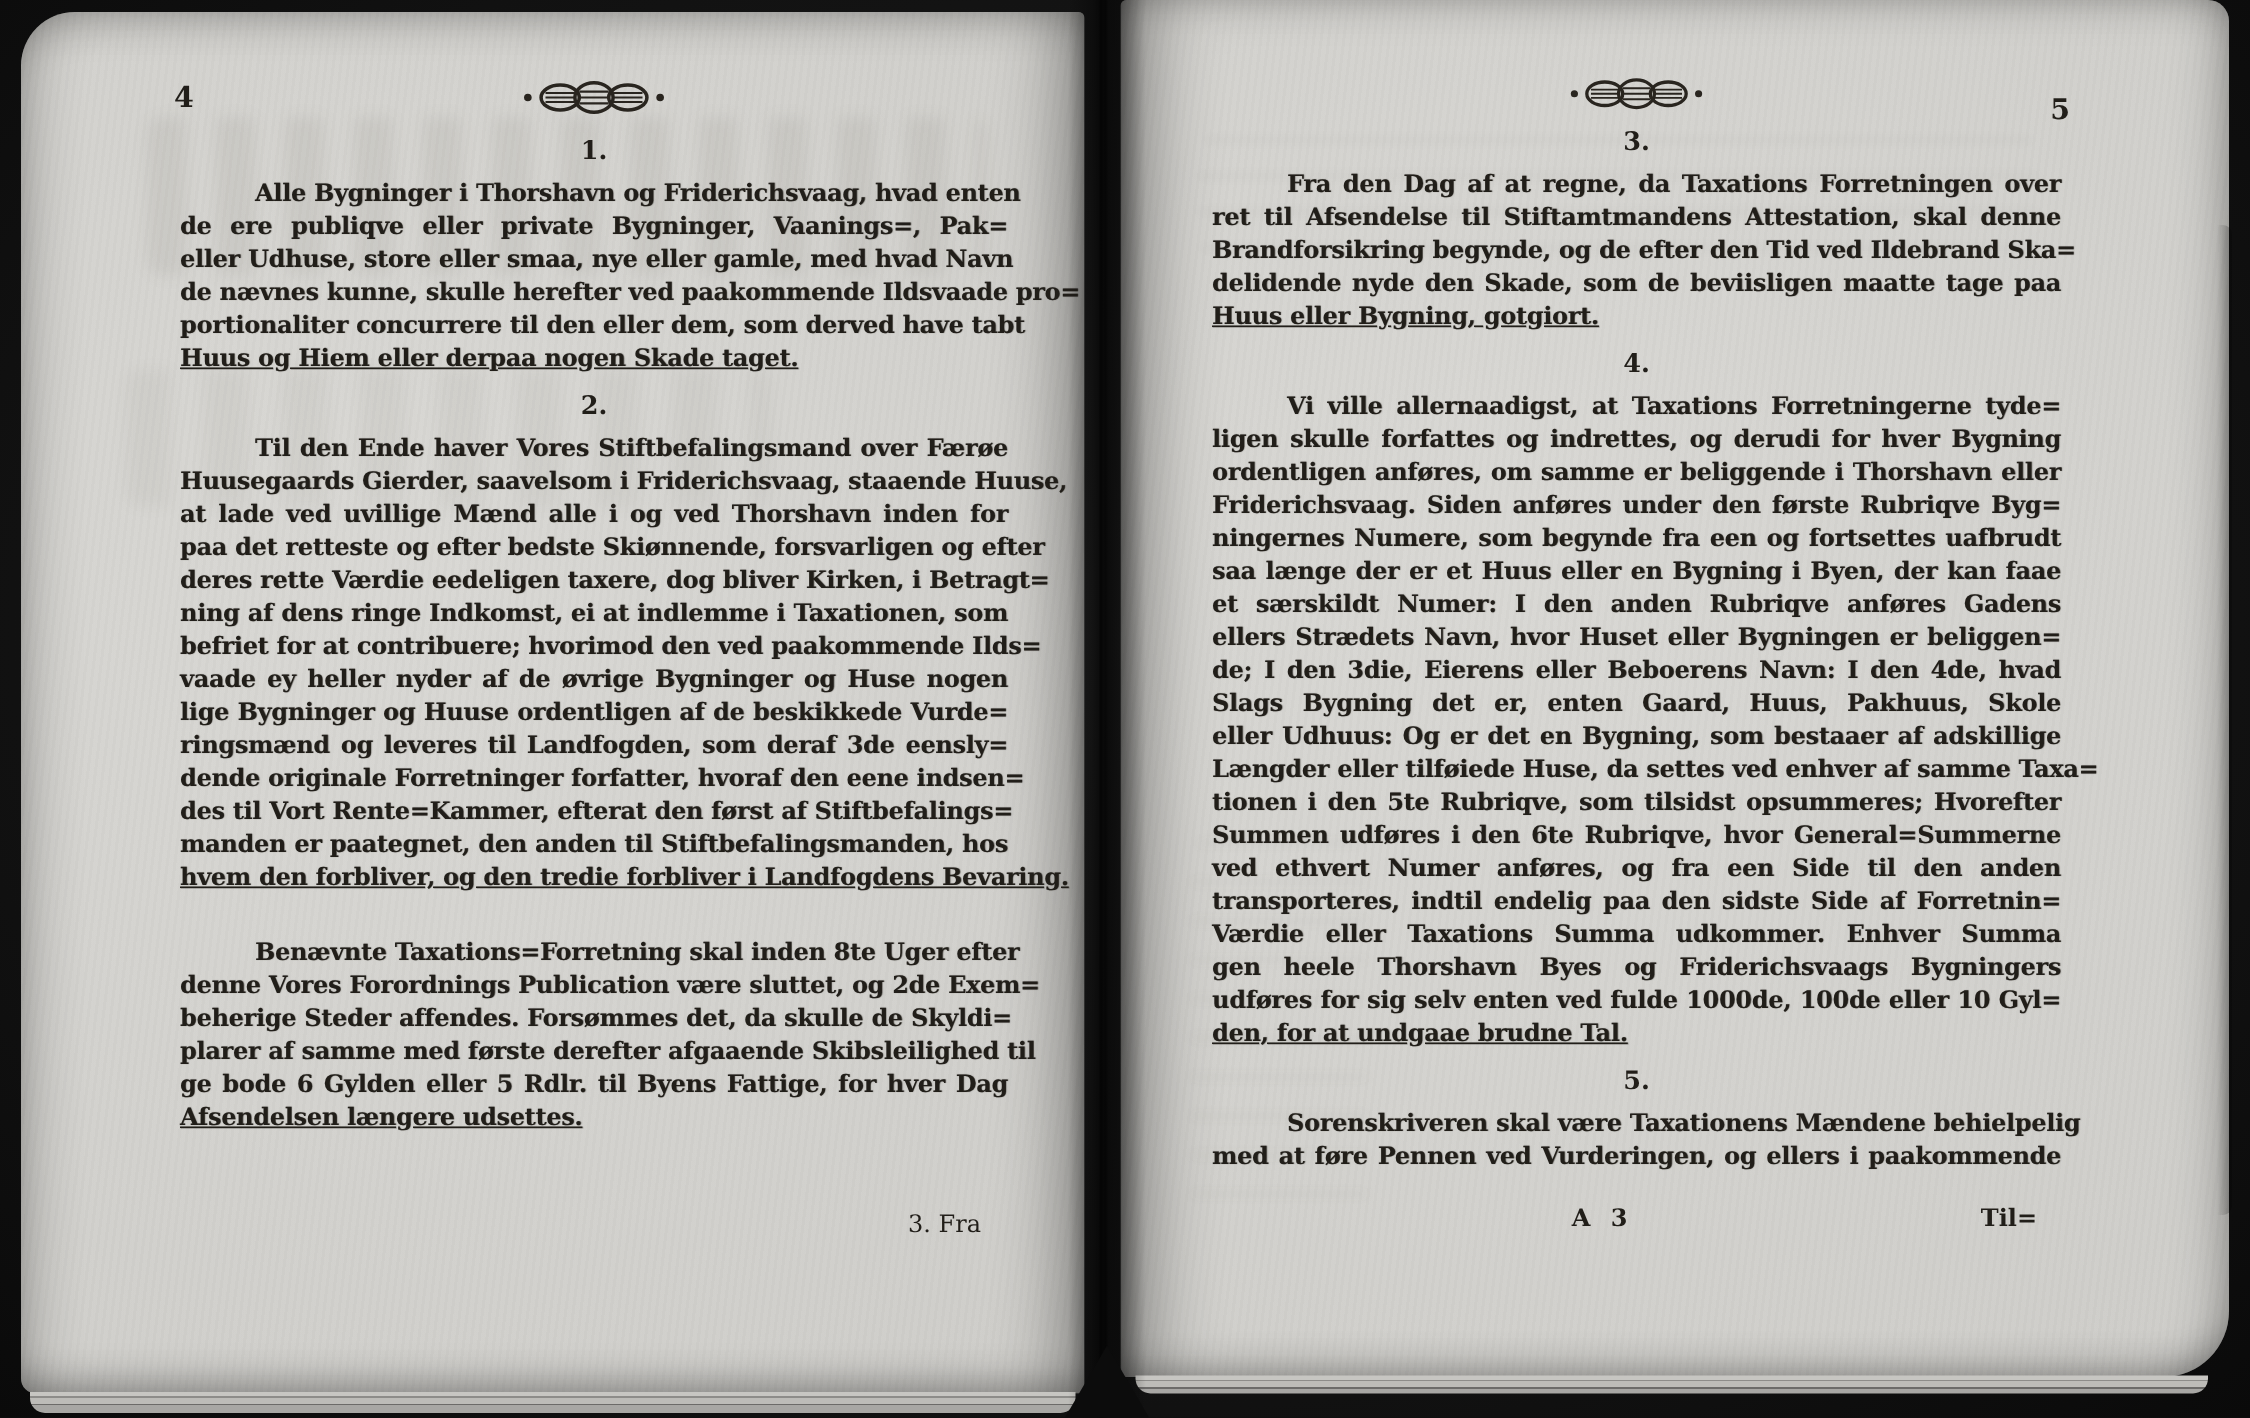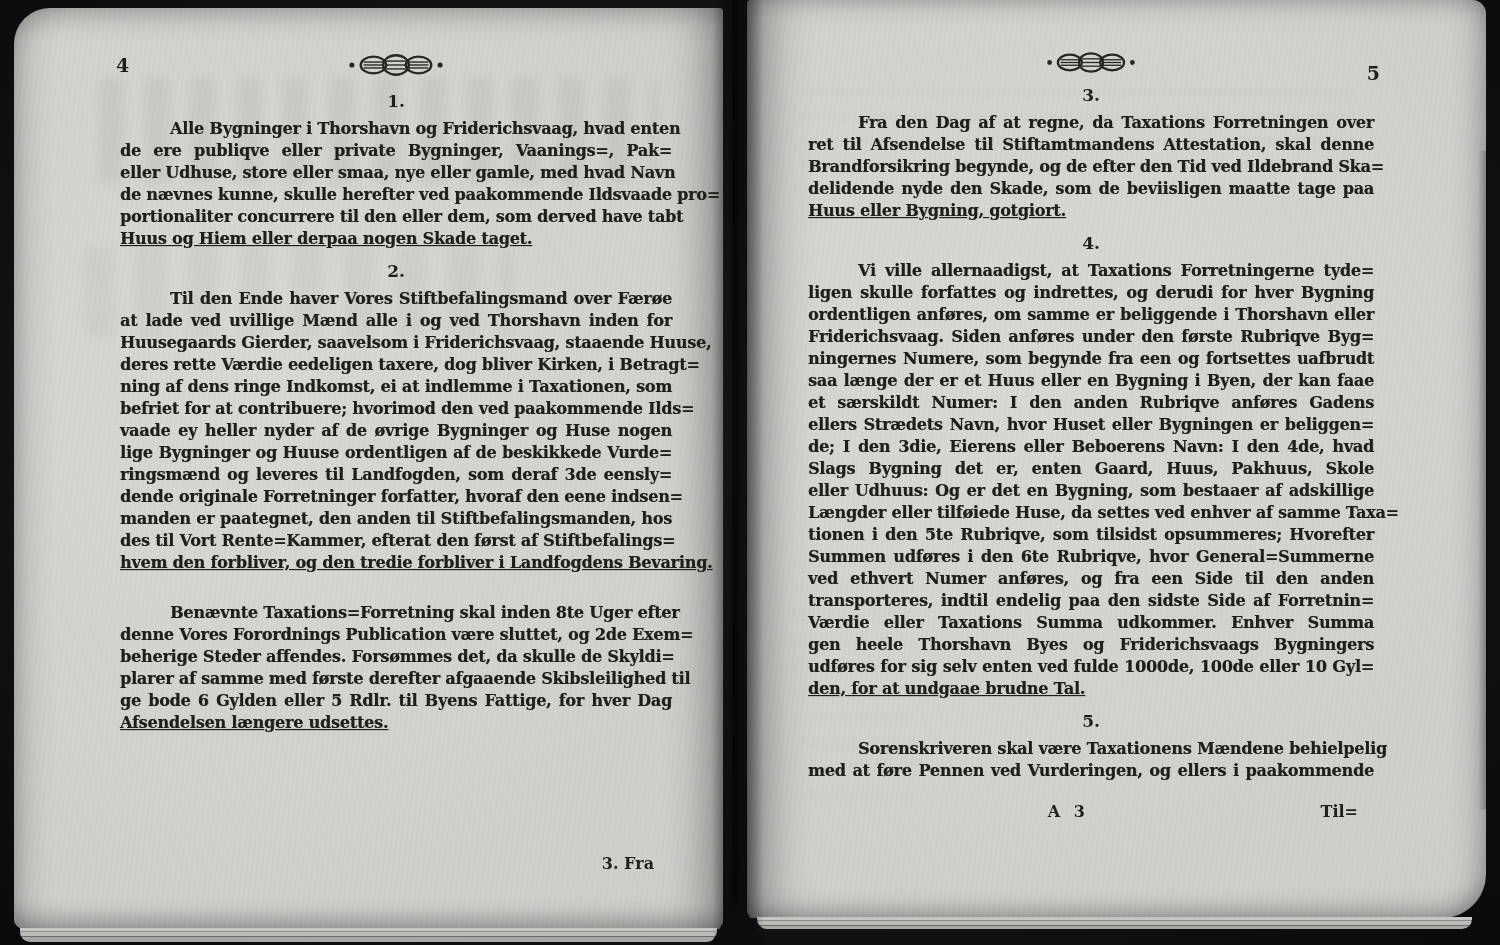--- a/index.html
+++ b/index.html
@@ -43,21 +43,21 @@
   .page.right .textblock{left:61px;top:84px;width:566px;}
   .section-heading{text-align:center;font-size:17px;font-weight:700;height:22px;line-height:22px;margin:10px 0 6px;}
   .textblock .section-heading:first-child{margin-top:0;}
   .paragraph{margin:0;}
   .paragraph.gap-before{margin-top:28px;}
   .line{height:22px;line-height:22px;font-size:16px;font-weight:700;letter-spacing:-0.2px;
     text-align:justify;text-align-last:justify;white-space:nowrap;
     text-shadow:0.4px 0.3px 0.6px rgba(28,24,18,.55);}
   .line.first{text-indent:50px;}
   .line.end{text-align-last:left;text-decoration:underline;}
-  .catchword-row{position:absolute;font-size:16px;font-weight:700;margin-top:48px;}
+  .catchword-row{position:absolute;font-size:16px;font-weight:400;}
   .page.left .catchword-row{left:106px;top:798px;width:552px;text-align:right;padding-right:18px;box-sizing:border-box;}
   .sig-row{position:absolute;left:61px;top:802px;width:566px;font-size:16px;font-weight:700;}
   .sig-row .sig{position:absolute;left:46%;transform:translateX(-50%);letter-spacing:4px;}
   .sig-row .cw{position:absolute;right:16px;}
   .ghost{position:absolute;pointer-events:none;filter:blur(5px);border-radius:10px;}
   .ghost.g1{left:84px;top:70px;width:560px;height:106px;opacity:.55;
     background:repeating-linear-gradient(90deg, rgba(96,92,82,.16) 0 26px, rgba(0,0,0,0) 26px 46px);}
   .ghost.g2{left:70px;top:238px;width:430px;height:92px;opacity:.4;
     background:repeating-linear-gradient(90deg, rgba(96,92,82,.14) 0 30px, rgba(0,0,0,0) 30px 52px);}
   .ghost.g3{left:52px;top:92px;width:560px;height:78px;opacity:.5;filter:blur(3px);
@@ -106,31 +106,32 @@
           <div class="line first">Alle Bygninger i Thorshavn og Friderichsvaag, hvad enten</div>
           <div class="line">de ere publiqve eller private Bygninger, Vaanings=, Pak=</div>
           <div class="line">eller Udhuse, store eller smaa, nye eller gamle, med hvad Navn</div>
           <div class="line">de nævnes kunne, skulle herefter ved paakommende Ildsvaade pro=</div>
           <div class="line">portionaliter concurrere til den eller dem, som derved have tabt</div>
           <div class="line end">Huus og Hiem eller derpaa nogen Skade taget.</div>
         </div>
         <div class="section-heading">2.</div>
         <div class="paragraph">
           <div class="line first">Til den Ende haver Vores Stiftbefalingsmand over Færøe</div>
+          <div class="line">Huusegaards Gierder, saavelsom i Friderichsvaag, staaende Huuse,</div>
           <div class="line">at lade ved uvillige Mænd alle i og ved Thorshavn inden for</div>
-          <div class="line">Huusegaards Gierder, saavelsom i Friderichsvaag, staaende Huuse,</div>
+          <div class="line">paa det retteste og efter bedste Skiønnende, forsvarligen og efter</div>
           <div class="line">deres rette Værdie eedeligen taxere, dog bliver Kirken, i Betragt=</div>
           <div class="line">ning af dens ringe Indkomst, ei at indlemme i Taxationen, som</div>
           <div class="line">befriet for at contribuere; hvorimod den ved paakommende Ilds=</div>
           <div class="line">vaade ey heller nyder af de øvrige Bygninger og Huse nogen</div>
           <div class="line">lige Bygninger og Huuse ordentligen af de beskikkede Vurde=</div>
           <div class="line">ringsmænd og leveres til Landfogden, som deraf 3de eensly=</div>
           <div class="line">dende originale Forretninger forfatter, hvoraf den eene indsen=</div>
+          <div class="line">des til Vort Rente=Kammer, efterat den først af Stiftbefalings=</div>
           <div class="line">manden er paategnet, den anden til Stiftbefalingsmanden, hos</div>
-          <div class="line">des til Vort Rente=Kammer, efterat den først af Stiftbefalings=</div>
           <div class="line end">hvem den forbliver, og den tredie forbliver i Landfogdens Bevaring.</div>
         </div>
         <div class="paragraph gap-before">
           <div class="line first">Benævnte Taxations=Forretning skal inden 8te Uger efter</div>
           <div class="line">denne Vores Forordnings Publication være sluttet, og 2de Exem=</div>
           <div class="line">beherige Steder affendes.  Forsømmes det, da skulle de Skyldi=</div>
           <div class="line">plarer af samme med første derefter afgaaende Skibsleilighed til</div>
           <div class="line">ge bode 6 Gylden eller 5 Rdlr. til Byens Fattige, for hver Dag</div>
           <div class="line end">Afsendelsen længere udsettes.</div>
         </div>

